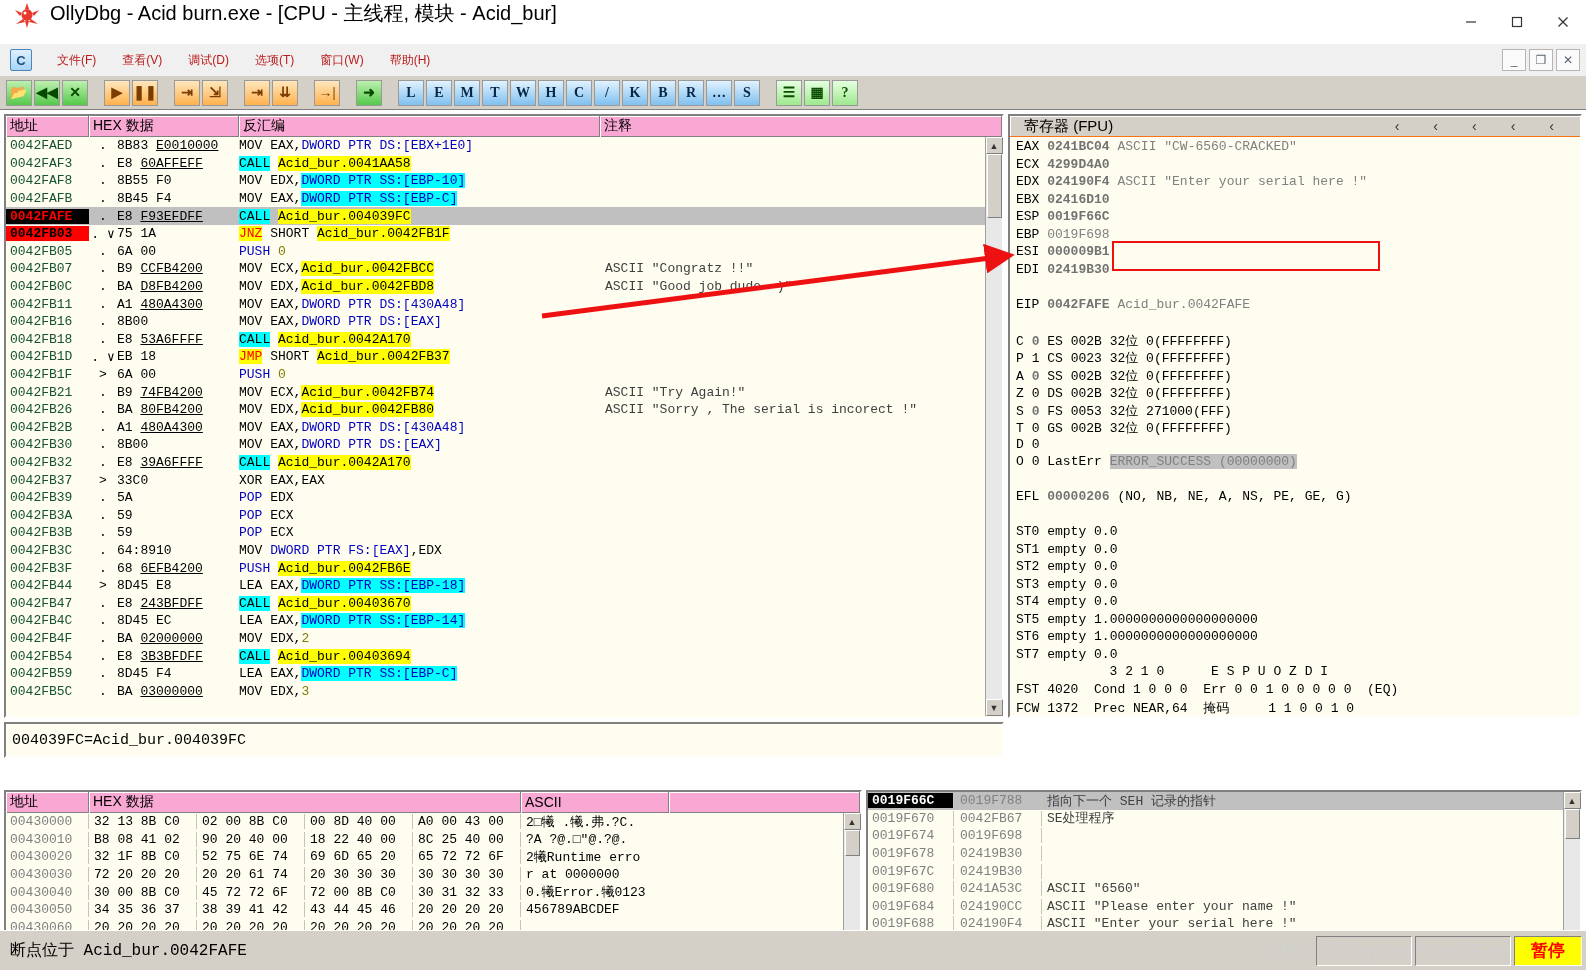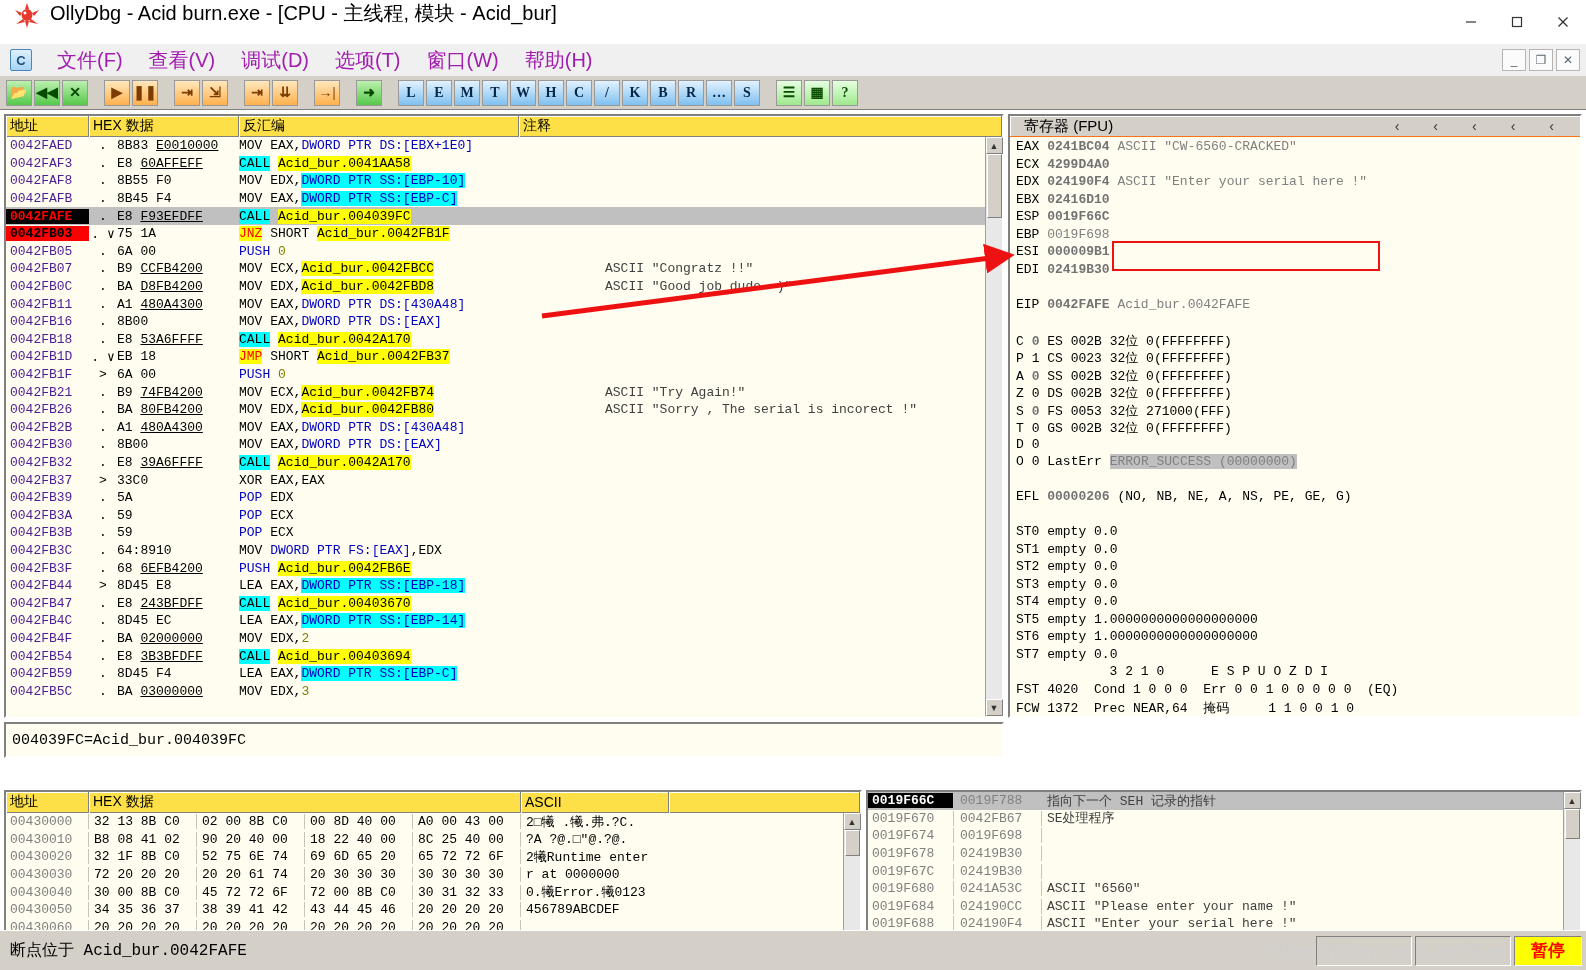--- a/index.html
+++ b/index.html
@@ -27,21 +27,21 @@
   .menubar {
     height:32px; background:#f0f0f0; display:flex; align-items:center;
     flex:0 0 32px; position:relative;
   }
   .menu-app-icon {
     width:22px; height:22px; margin-left:10px; margin-right:12px;
     background:linear-gradient(#dff0ff,#a8d4f5); border:1px solid #4a86b8;
     color:#1c4f7a; font-size:13px; font-weight:bold; display:flex;
     align-items:center; justify-content:center; border-radius:2px; flex:0 0 22px;
   }
-  .menu-item { font-size:20px; color:#a21caf; padding:2px 13px; white-space:nowrap; }
+  .menu-item { font-size:12px; color:#b91c1c; padding:2px 13px; white-space:nowrap; }
   .mdi-btns { margin-left:auto; display:flex; align-items:center; margin-right:6px; }
   .mdi-btn {
     width:24px; height:22px; border:1px solid #b5b5b5; background:#fbfbfb;
     display:flex; align-items:center; justify-content:center; font-size:12px;
     color:#5a6672; margin-left:3px;
   }
 
   
   .toolbar {
     height:34px; background:#d4d0c8; border-bottom:1px solid #808080;
@@ -57,36 +57,36 @@
   .tb.green { background:linear-gradient(#bdf0b0,#55c94a); color:#054a00; }
   .tb.orange { background:linear-gradient(#ffe7bd,#ffb14d); color:#7a3c00; }
   .tb.blue { background:linear-gradient(#e2f2ff,#7fc0ef); color:#06264a; }
   .tb.greenlt { background:linear-gradient(#e6ffe0,#9ee98e); color:#0a4d00; }
 
   
   .workspace { position:relative; flex:1 1 auto; background:#ffffff; overflow:hidden; }
 
   .panel { position:absolute; background:#fffcf0; border:2px solid; border-color:#808080 #ffffff #ffffff #808080; }
   .hdr {
-    background:#fde047; height:21px; display:flex; align-items:center;
+    background:#f9a8d4; height:21px; display:flex; align-items:center;
     font-family:"Liberation Sans", sans-serif; font-size:14px; color:#000;
     border-bottom:1px solid #808080;
   }
   .hdr .cell {
     height:21px; display:flex; align-items:center; padding-left:4px;
     border-right:1px solid #808080; white-space:nowrap; overflow:hidden;
     box-shadow: inset 1px 1px 0 #ffffff;
   }
   .mono { font-family:"Liberation Mono","DejaVu Sans Mono", monospace; font-size:13px; }
 
   
   #cpu { left:4px; top:4px; width:1000px; height:604px; }
   .cpu-rows { position:relative; height:580px; overflow:hidden; background:#fffcf0; }
   .drow { height:17.6px; display:flex; align-items:center; white-space:nowrap; }
-  .c-addr { width:83px; padding-left:4px; color:#4c1d95; }
+  .c-addr { width:83px; padding-left:4px; color:#14532d; }
   .c-mark { width:28px; text-align:center; color:#000; }
   .c-hex  { width:122px; color:#000; }
   .c-dis  { width:352px; color:#000; }
   .c-cmt  { flex:1; color:#404040; padding-left:14px; }
   .addr-eip { background:#000000; color:#ff0000 !important; font-weight:bold; }
   .addr-br  { background:#ff0000; color:#000000 !important; font-weight:bold; }
   .row-sel  { background:#c0c0c0; }
   .y  { background:#ffff00; }
   .cy { background:#00ffff; }
   .blue { color:#0000c0; }
@@ -263,21 +263,21 @@
       <div class="tb greenlt">▦</div>
       <div class="tb greenlt">?</div>
     </div>
 
   <div class="workspace">
 
     <div class="panel" id="cpu">
       <div class="hdr">
         <div class="cell" style="width:83px">地址</div>
         <div class="cell" style="width:150px">HEX 数据</div>
-        <div class="cell" style="width:280px">反汇编</div>
+        <div class="cell" style="width:361px">反汇编</div>
         <div class="cell" style="flex:1">注释</div>
       </div>
       <div class="cpu-rows mono" id="cpu-rows">
           <div class="drow">
             <div class="c-addr ">0042FAED</div>
             <div class="c-mark">.</div>
             <div class="c-hex">8B83 <span class="ul">E0010000</span></div>
             <div class="c-dis">MOV EAX,<span class="blue">DWORD PTR DS:</span><span class="blue">[EBX+1E0]</span></div>
             <div class="c-cmt"></div>
           </div>
@@ -582,21 +582,21 @@
             <div class="d-hx">18 22 40 00</div>
             <div class="d-hx">8C 25 40 00</div>
             <div class="d-asc">?A ?@.□"@.?@.</div>
           </div>
           <div class="dline">
             <div class="d-addr">00430020</div>
             <div class="d-hx">32 1F 8B C0</div>
             <div class="d-hx">52 75 6E 74</div>
             <div class="d-hx">69 6D 65 20</div>
             <div class="d-hx">65 72 72 6F</div>
-            <div class="d-asc">2犧Runtime enter</div>
+            <div class="d-asc">2犧Runtime erro</div>
           </div>
           <div class="dline">
             <div class="d-addr">00430030</div>
             <div class="d-hx">72 20 20 20</div>
             <div class="d-hx">20 20 61 74</div>
             <div class="d-hx">20 30 30 30</div>
             <div class="d-hx">30 30 30 30</div>
             <div class="d-asc">r    at 0000000</div>
           </div>
           <div class="dline">

